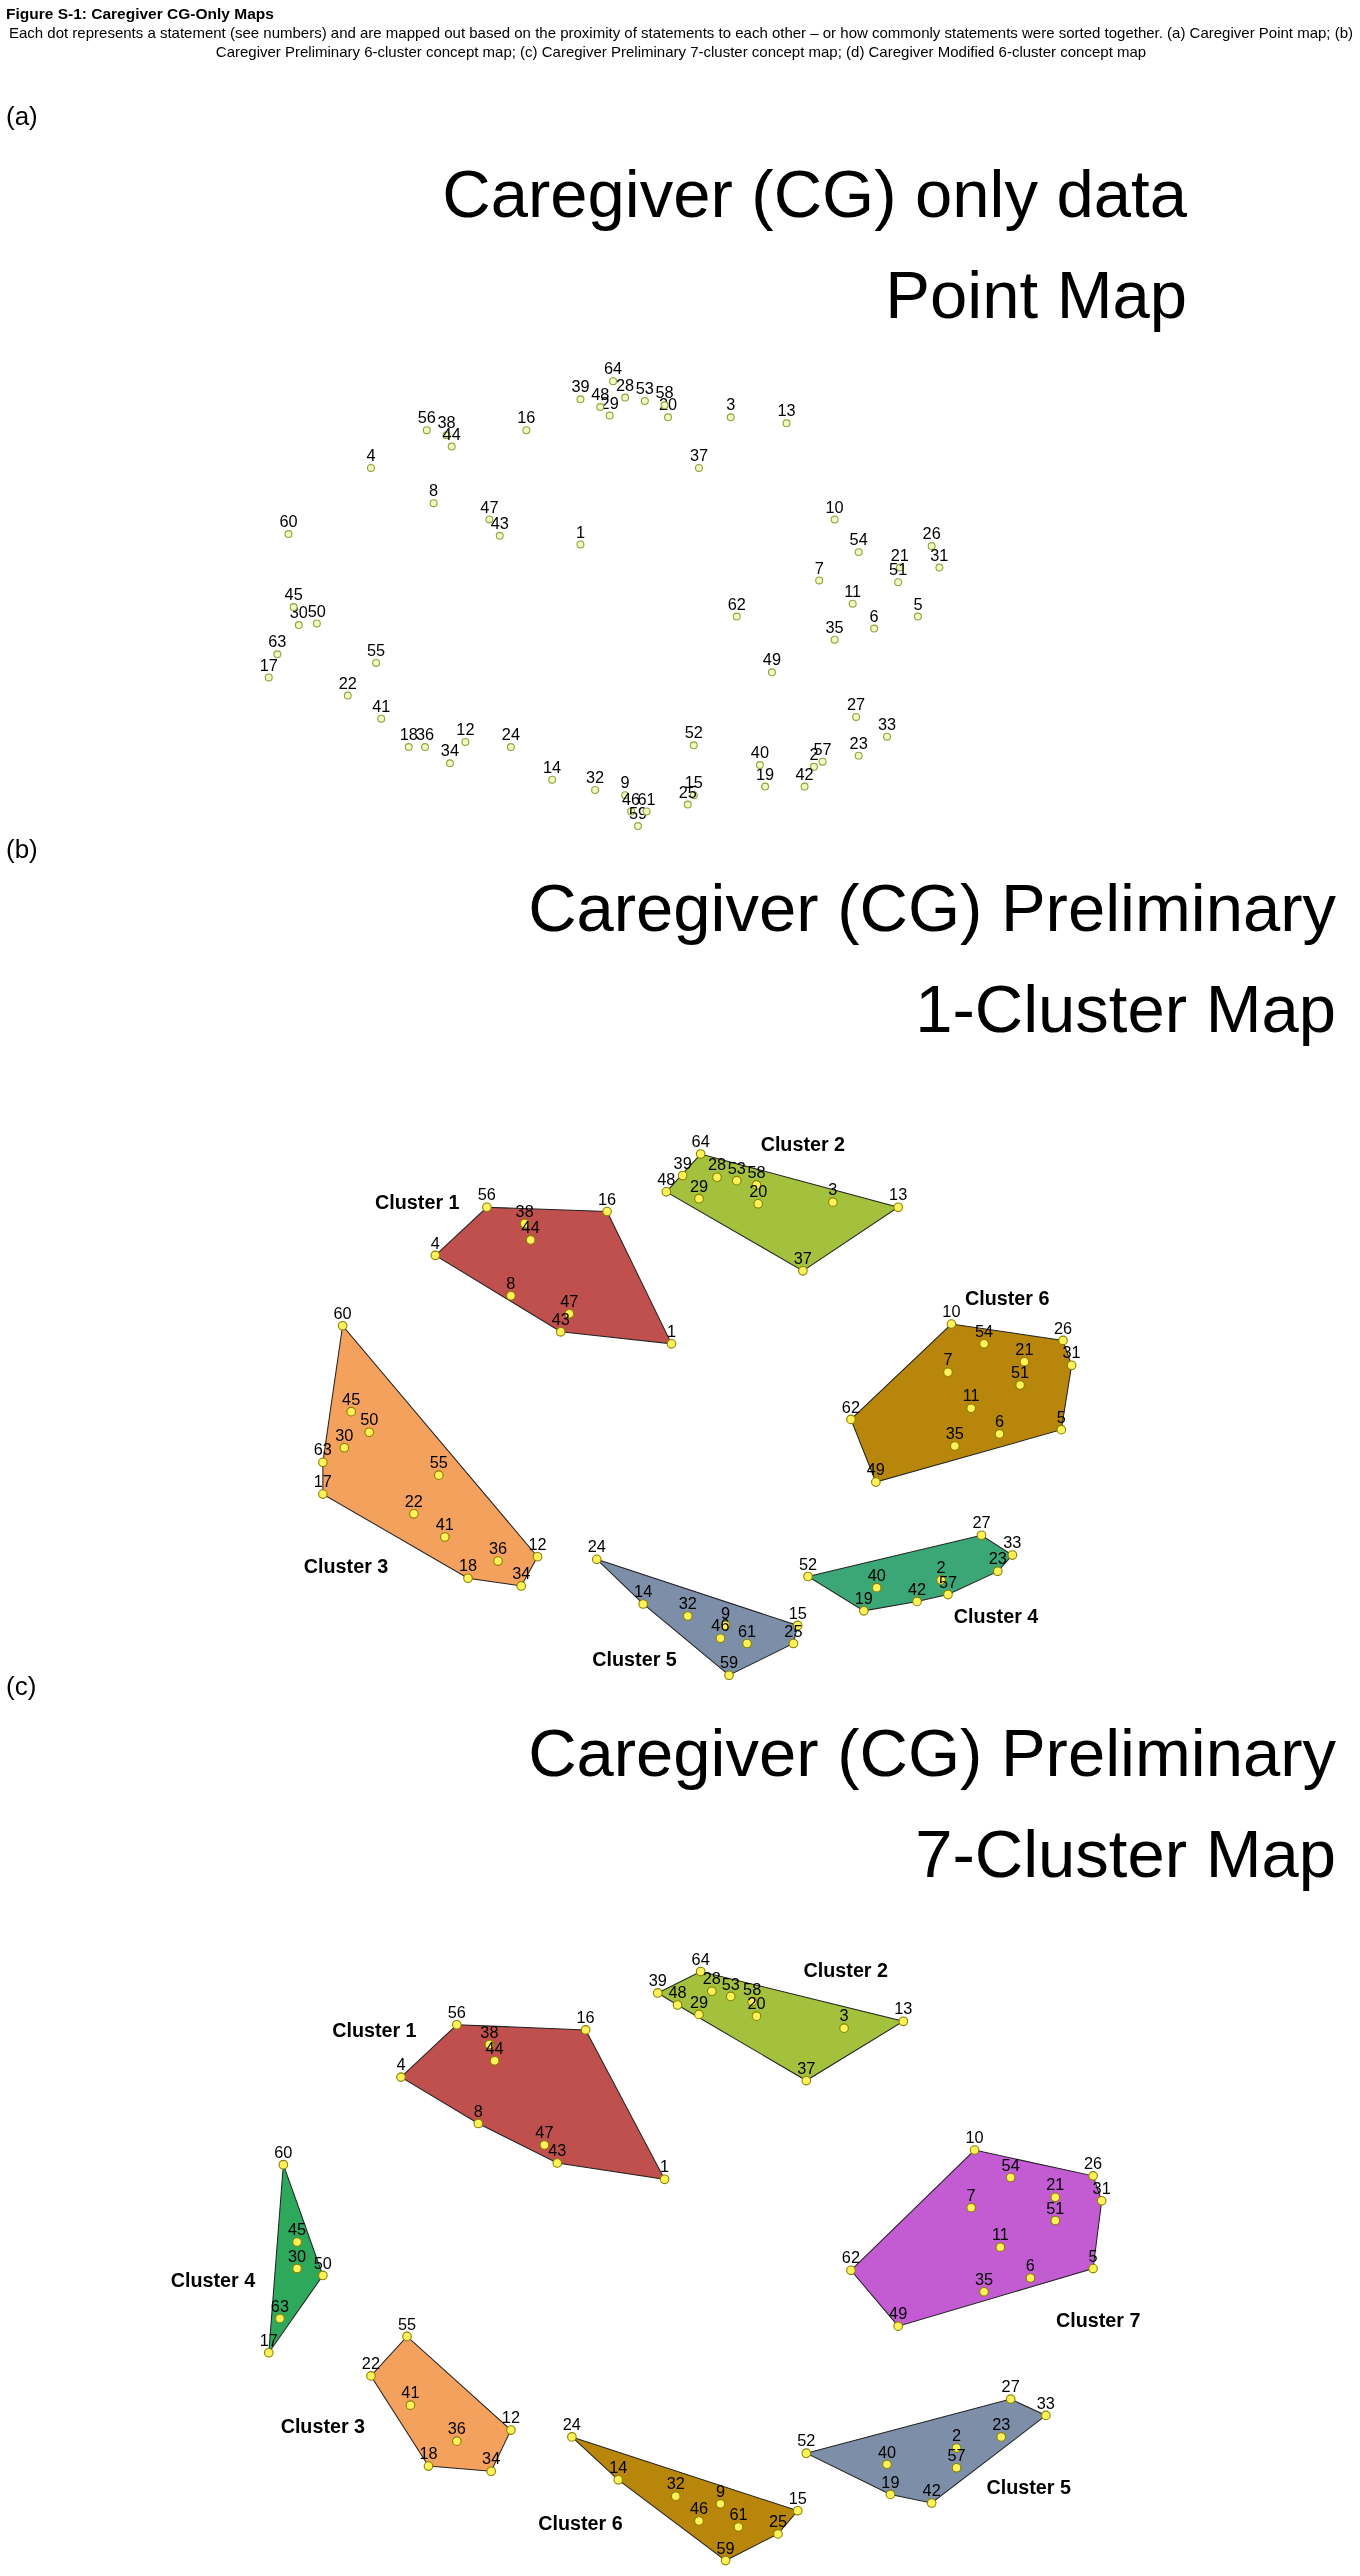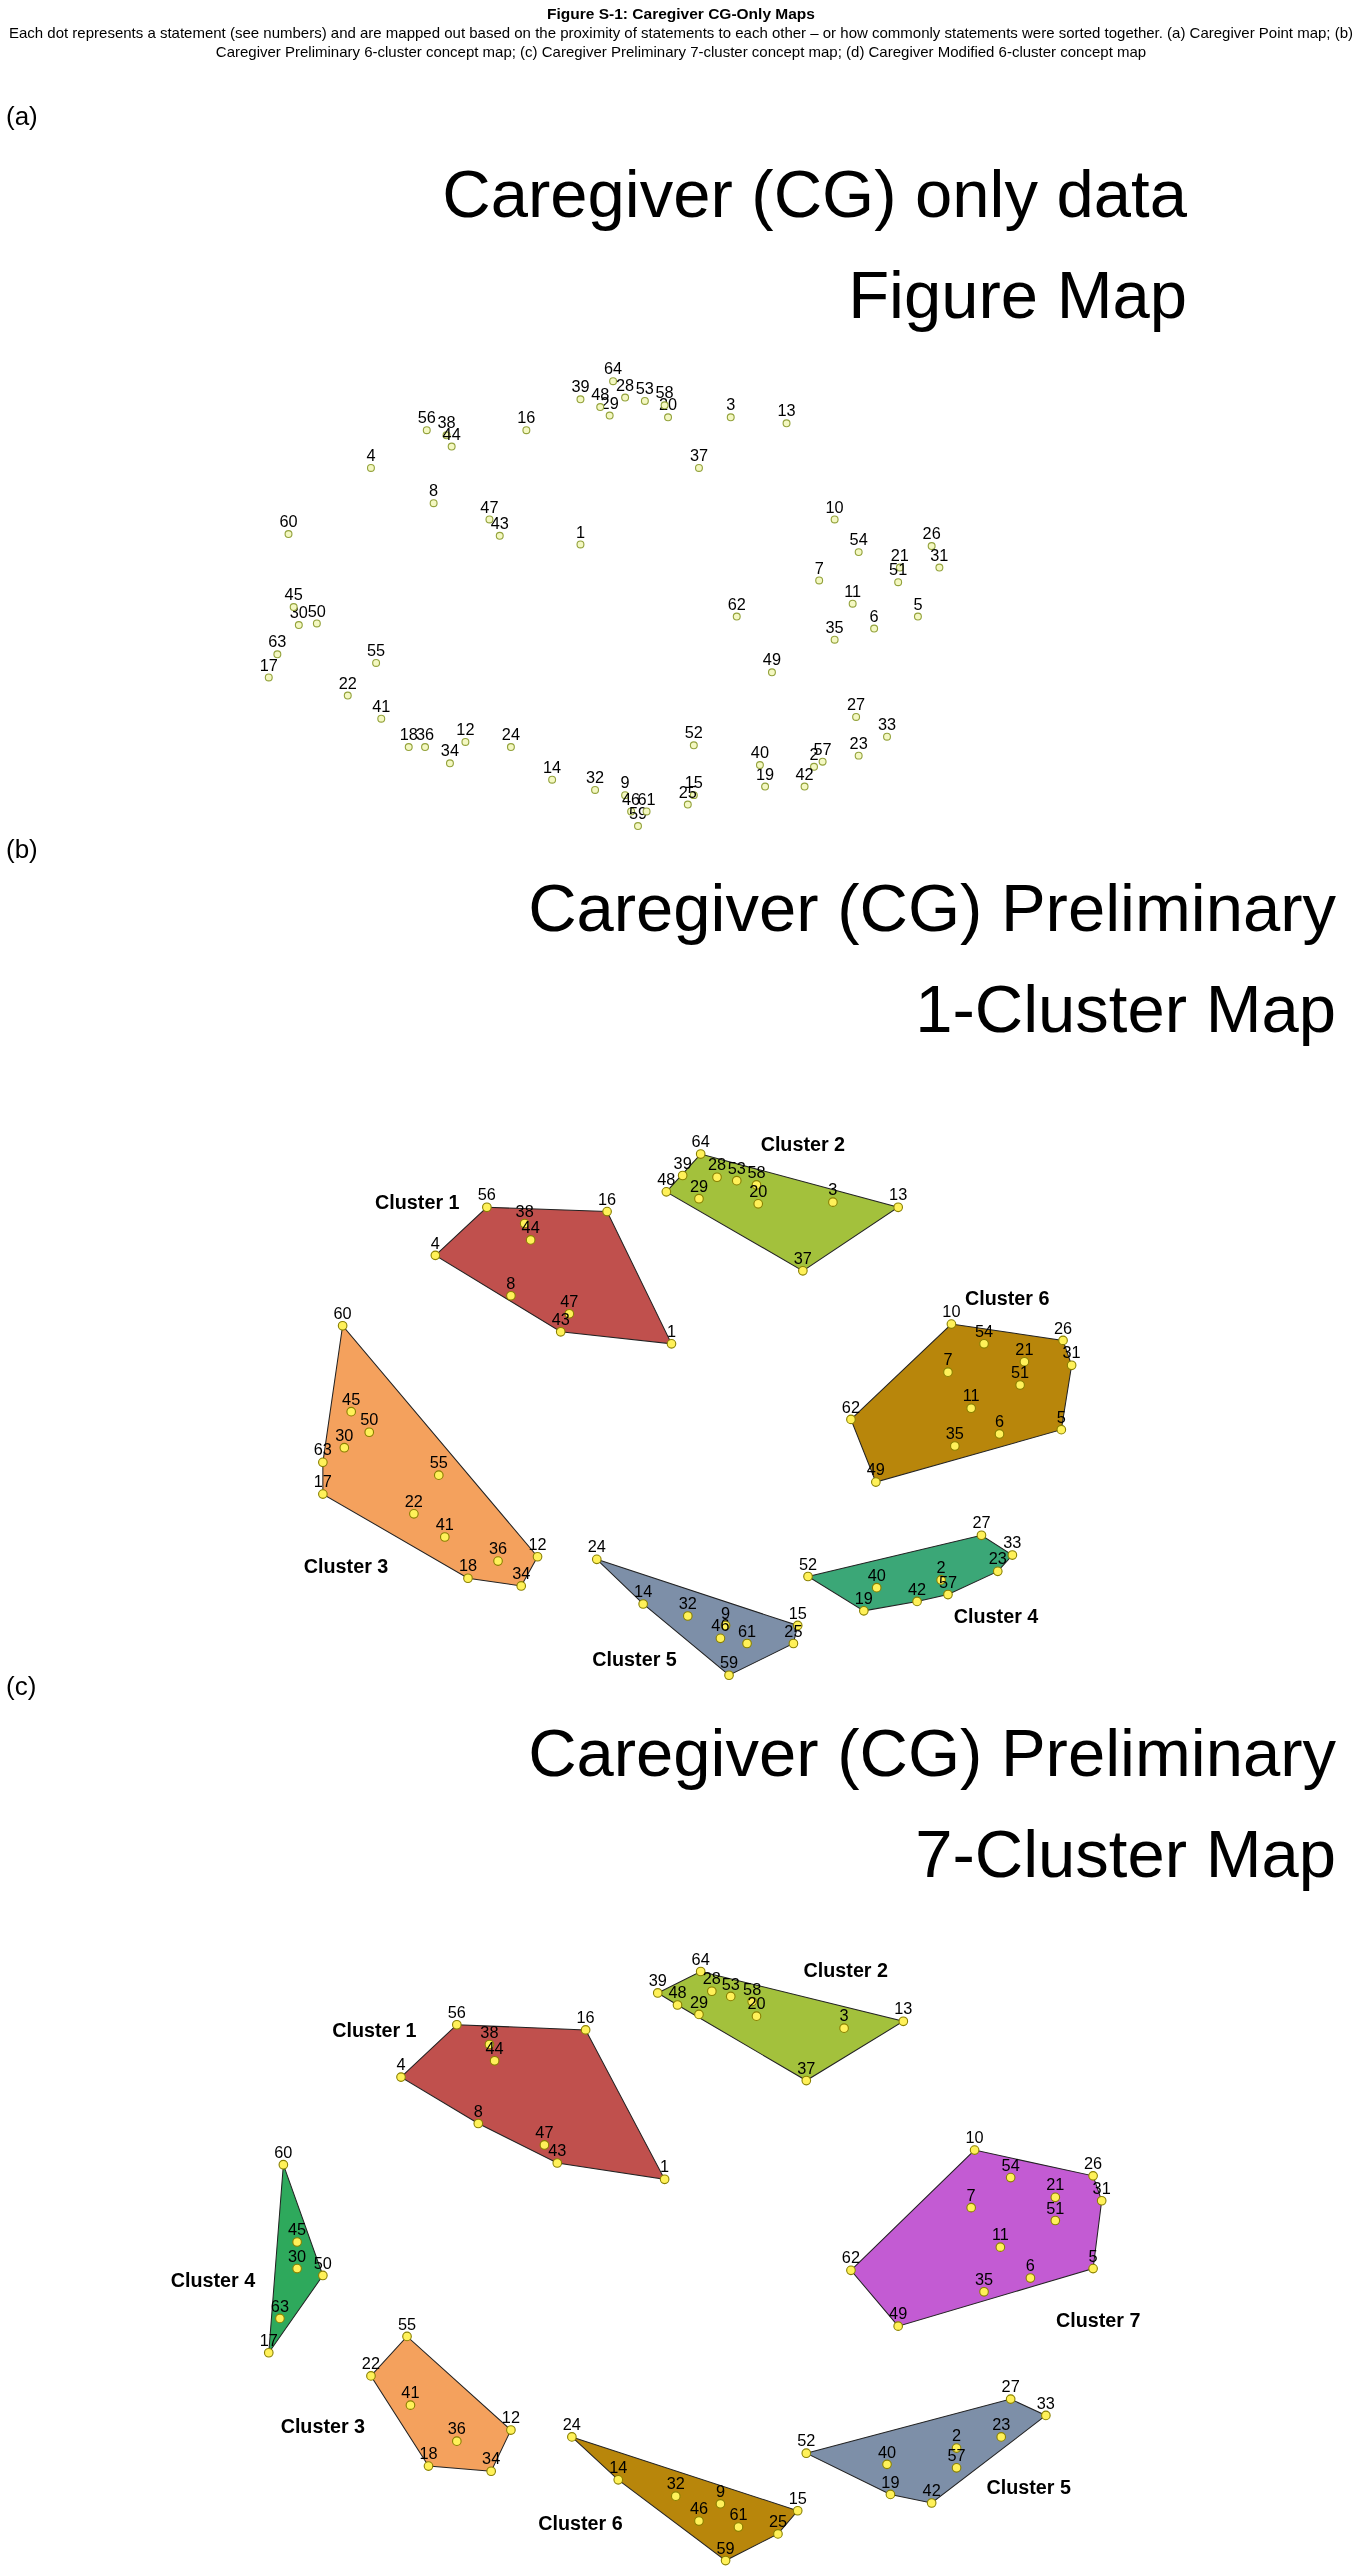--- a/index.html
+++ b/index.html
@@ -1,21 +1,21 @@
 <!DOCTYPE html>
 <html style="font-size:13.7px"><head>
 <meta charset="utf-8">
 <style>
   html,body{margin:0;padding:0;background:#fff;}
   .page{
     position:relative;width:1361px;height:2576px;background:#ffffff;
     font-family:"Liberation Sans",sans-serif;color:#000;overflow:hidden;
   }
   .caption{position:absolute;left:6px;top:5.2px;width:1350px;}
-  .cap-title{font-weight:bold;font-size:15.5px;line-height:1.2;text-align:center;}
+  .cap-title{font-weight:bold;font-size:15.5px;line-height:1.2;}
   .cap-body{font-size:15px;line-height:1.26;text-align:center;}
   .panel-label{position:absolute;font-size:26px;line-height:1;color:#000;}
   #pl-a{left:6px;top:103px;}
   #pl-b{left:6px;top:836px;}
   #pl-c{left:6px;top:1673px;}
   .map-title{position:absolute;text-align:right;font-size:67px;line-height:1.5;color:#000;}
   #title-a{left:0;top:144px;width:1187px;}
   #title-b{left:0;top:858px;width:1336px;}
   #title-c{left:0;top:1703px;width:1336px;}
   svg.maps{position:absolute;left:0;top:0;width:1361px;height:2576px;}
@@ -30,21 +30,21 @@
     <div class="cap-title">Figure S-1: Caregiver CG-Only Maps</div>
     <div class="cap-body">Each dot represents a statement (see numbers) and are mapped out based on the proximity of statements to each other – or how commonly statements were sorted together. (a) Caregiver Point map; (b) Caregiver Preliminary 6-cluster concept map; (c) Caregiver Preliminary 7-cluster concept map; (d) Caregiver Modified 6-cluster concept map</div>
   </header>
 
   <div class="panel-label" id="pl-a">(a)</div>
   <div class="panel-label" id="pl-b">(b)</div>
   <div class="panel-label" id="pl-c">(c)</div>
 
   <div class="map-title" id="title-a">
     <div>Caregiver (CG) only data</div>
-    <div>Figure Map</div>
+    <div>Point Map</div>
   </div>
 
   <div class="map-title" id="title-b">
     <div>Caregiver (CG) Preliminary</div>
     <div>1-Cluster Map</div>
   </div>
 
   <div class="map-title" id="title-c">
     <div>Caregiver (CG) Preliminary</div>
     <div>7-Cluster Map</div>

